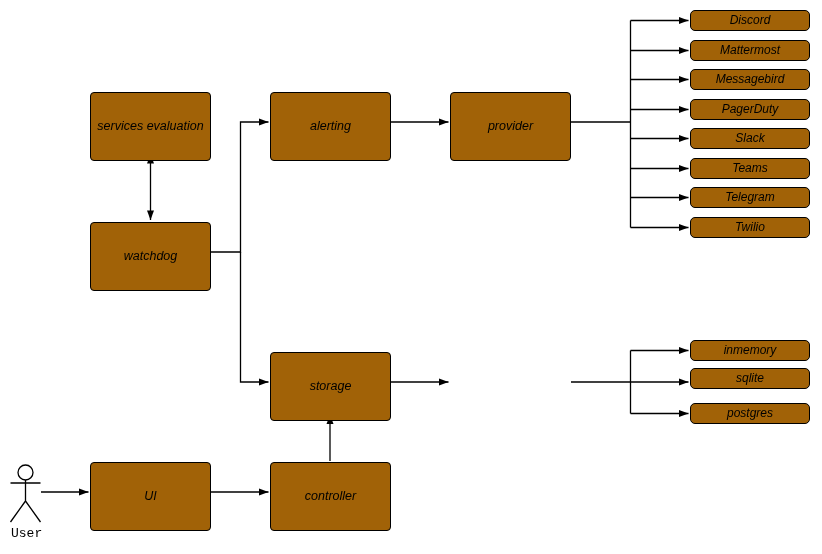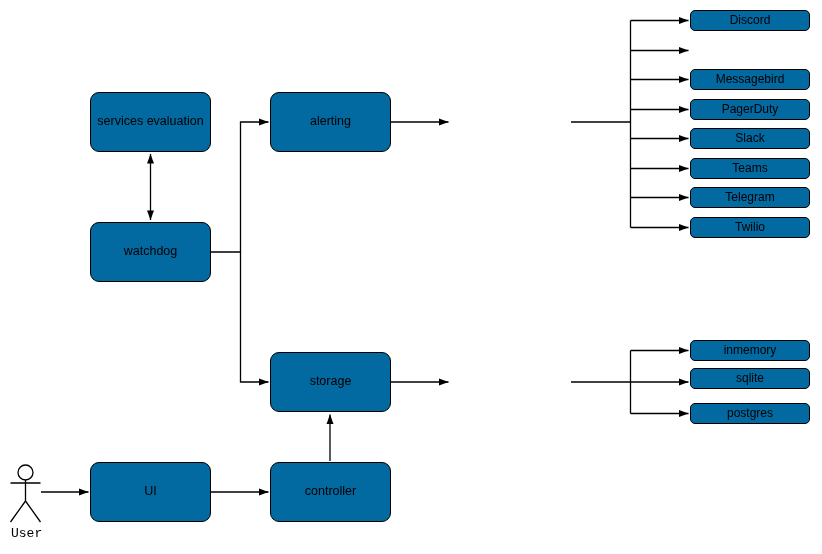--- a/index.html
+++ b/index.html
@@ -24,33 +24,34 @@
     height: 554px;
   }
   .edge {
     stroke: #000000;
     stroke-width: 1.3;
     fill: none;
   }
   .node {
     position: absolute;
     box-sizing: border-box;
-    background: #0369a1;
+    background: #a16207;
     border: 1.3px solid #000000;
     display: flex;
     align-items: center;
     justify-content: center;
     text-align: right;
     font-size: 12.5px;
     line-height: 1.1;
+    font-style: italic;
   }
   .big {
     width: 121px;
-    height: 60px;
-    border-radius: 9px;
+    height: 69px;
+    border-radius: 4px;
   }
   .small {
     left: 690px;
     width: 120px;
     height: 21px;
     border-radius: 5px;
     font-size: 12px;
   }
   .actor-label {
     position: absolute;
@@ -112,29 +113,31 @@
       <path d="M25.5,480 L25.5,501 M10.5,483 L40.5,483 M25.5,501 L10.5,522 M25.5,501 L40.5,522"></path>
     </g>
   </svg>
 
   <div class="node big" style="left:90px; top:92px">services evaluation</div>
 
   <div class="node big" style="left:90px; top:222px">watchdog</div>
 
   <div class="node big" style="left:270px; top:92px">alerting</div>
 
+  <div class="node big" style="left:450px; top:92px">provider</div>
 
   <div class="node big" style="left:270px; top:352px">storage</div>
 
 
   <div class="node big" style="left:90px; top:462px">UI</div>
 
   <div class="node big" style="left:270px; top:462px">controller</div>
 
   <div class="node small" style="top:10px">Discord</div>
+  <div class="node small" style="top:40px">Mattermost</div>
   <div class="node small" style="top:69px">Messagebird</div>
   <div class="node small" style="top:99px">PagerDuty</div>
   <div class="node small" style="top:128px">Slack</div>
   <div class="node small" style="top:187px">Telegram</div>
   <div class="node small" style="top:158px">Teams</div>
   <div class="node small" style="top:217px">Twilio</div>
 
   <div class="node small" style="top:340px">inmemory</div>
   <div class="node small" style="top:368px">sqlite</div>
   <div class="node small" style="top:403px">postgres</div>

